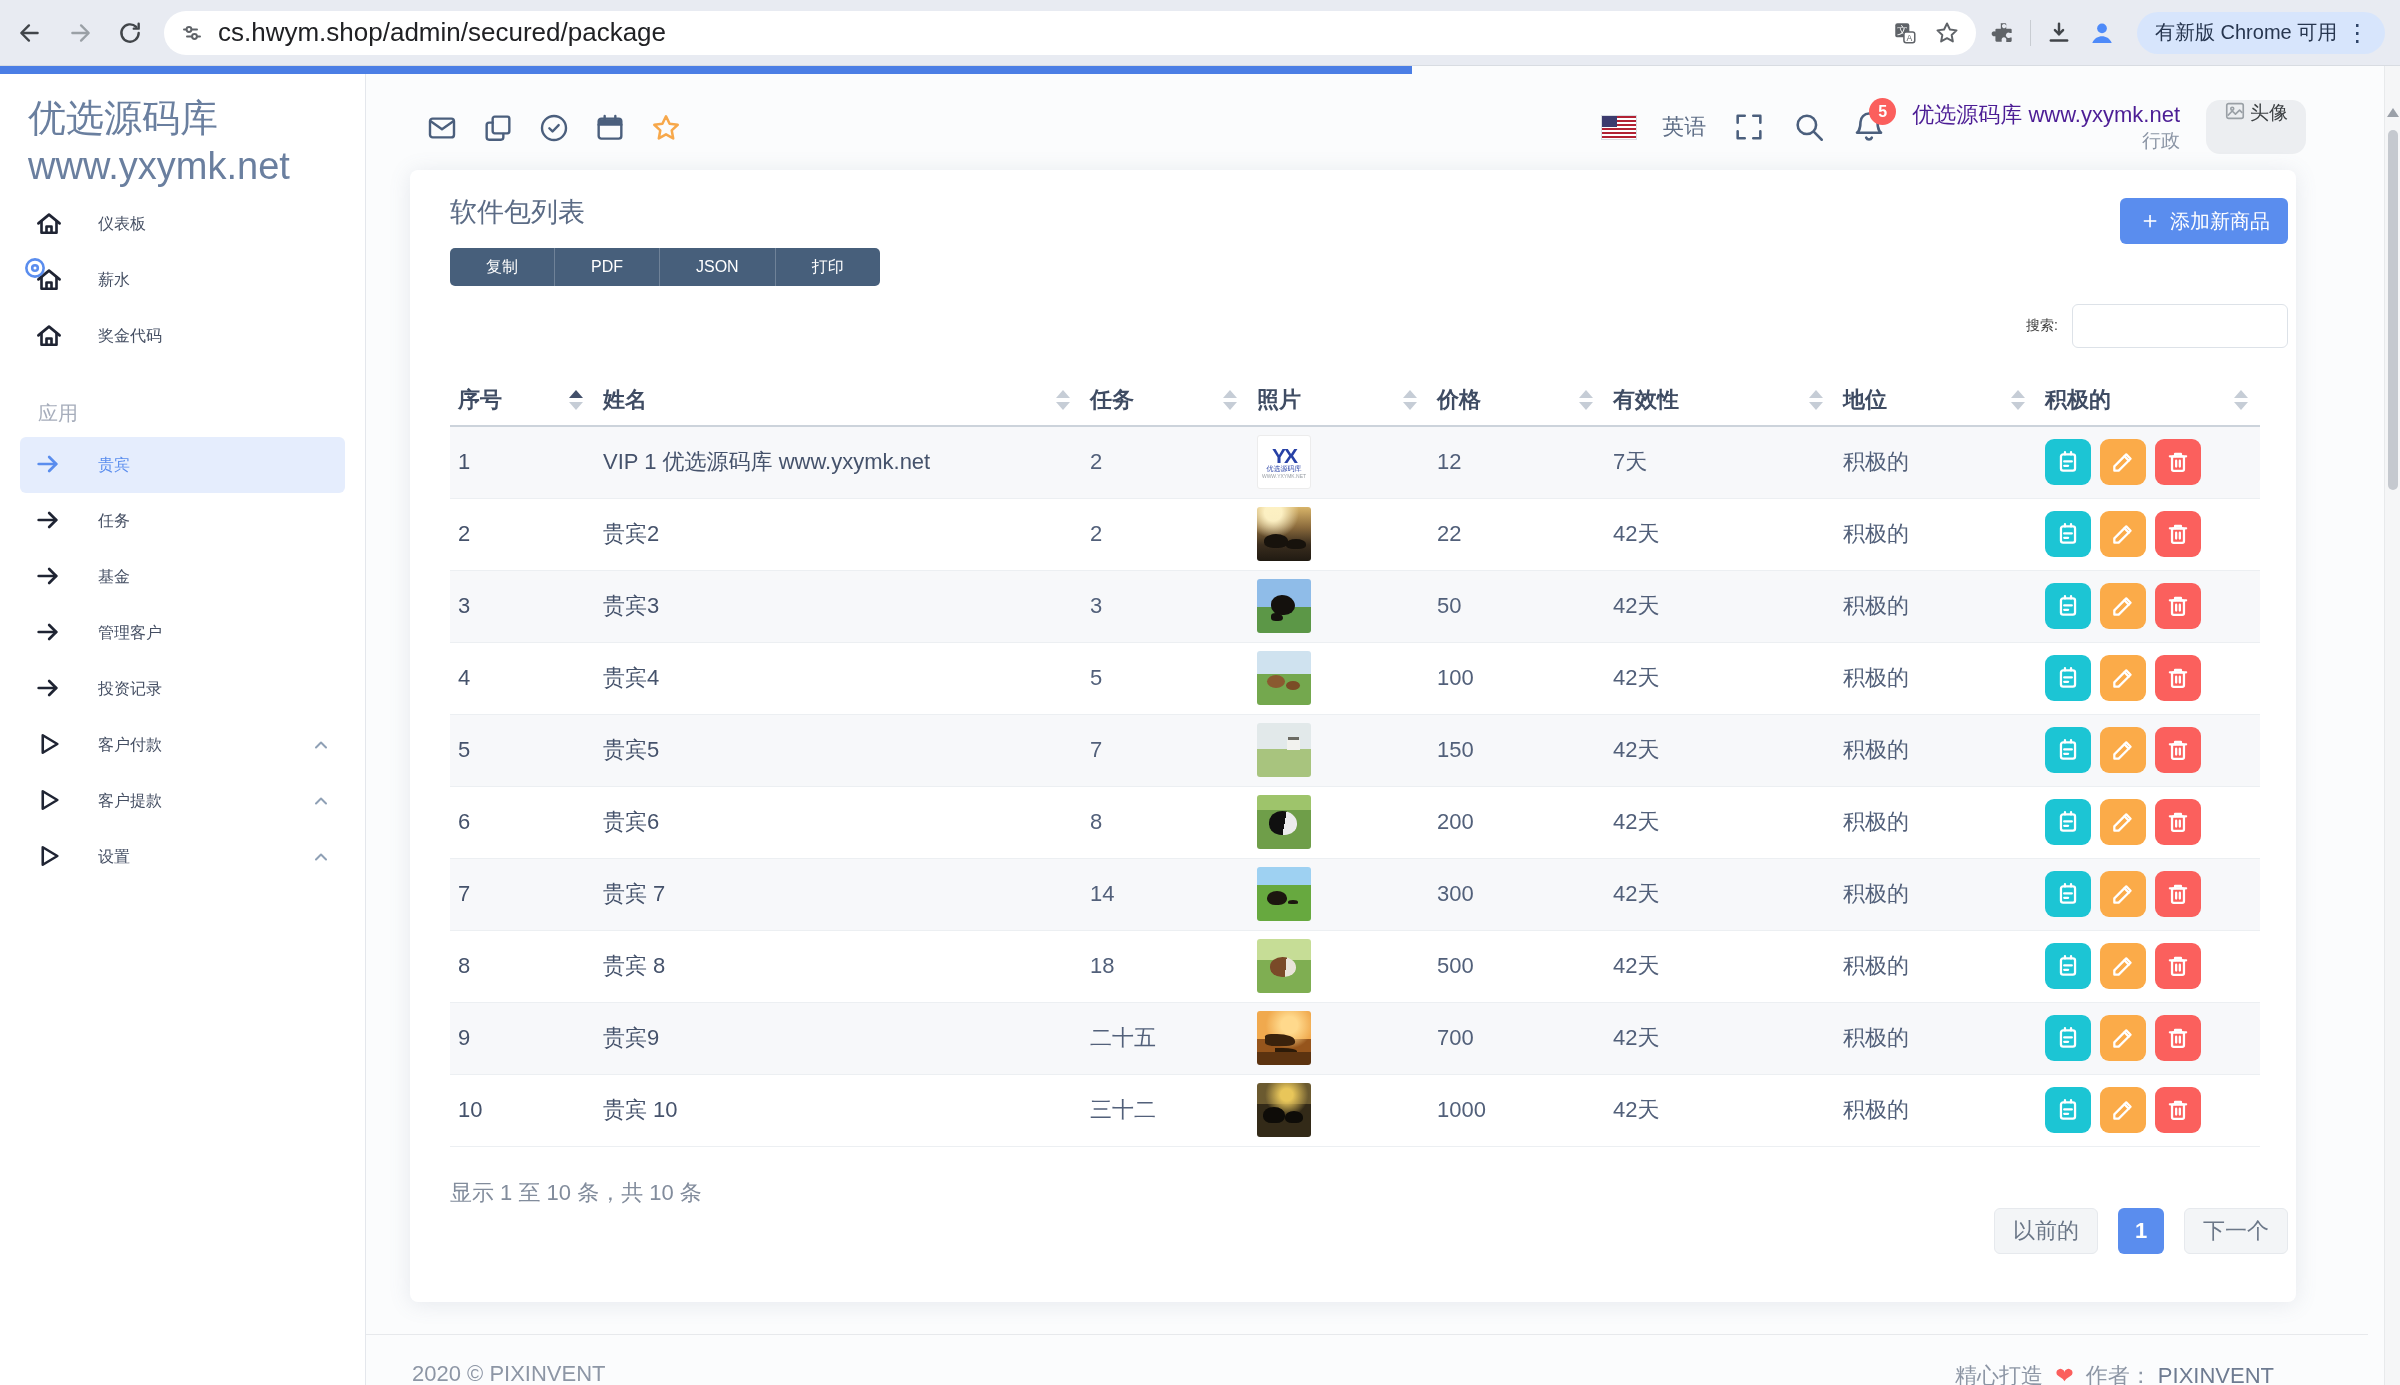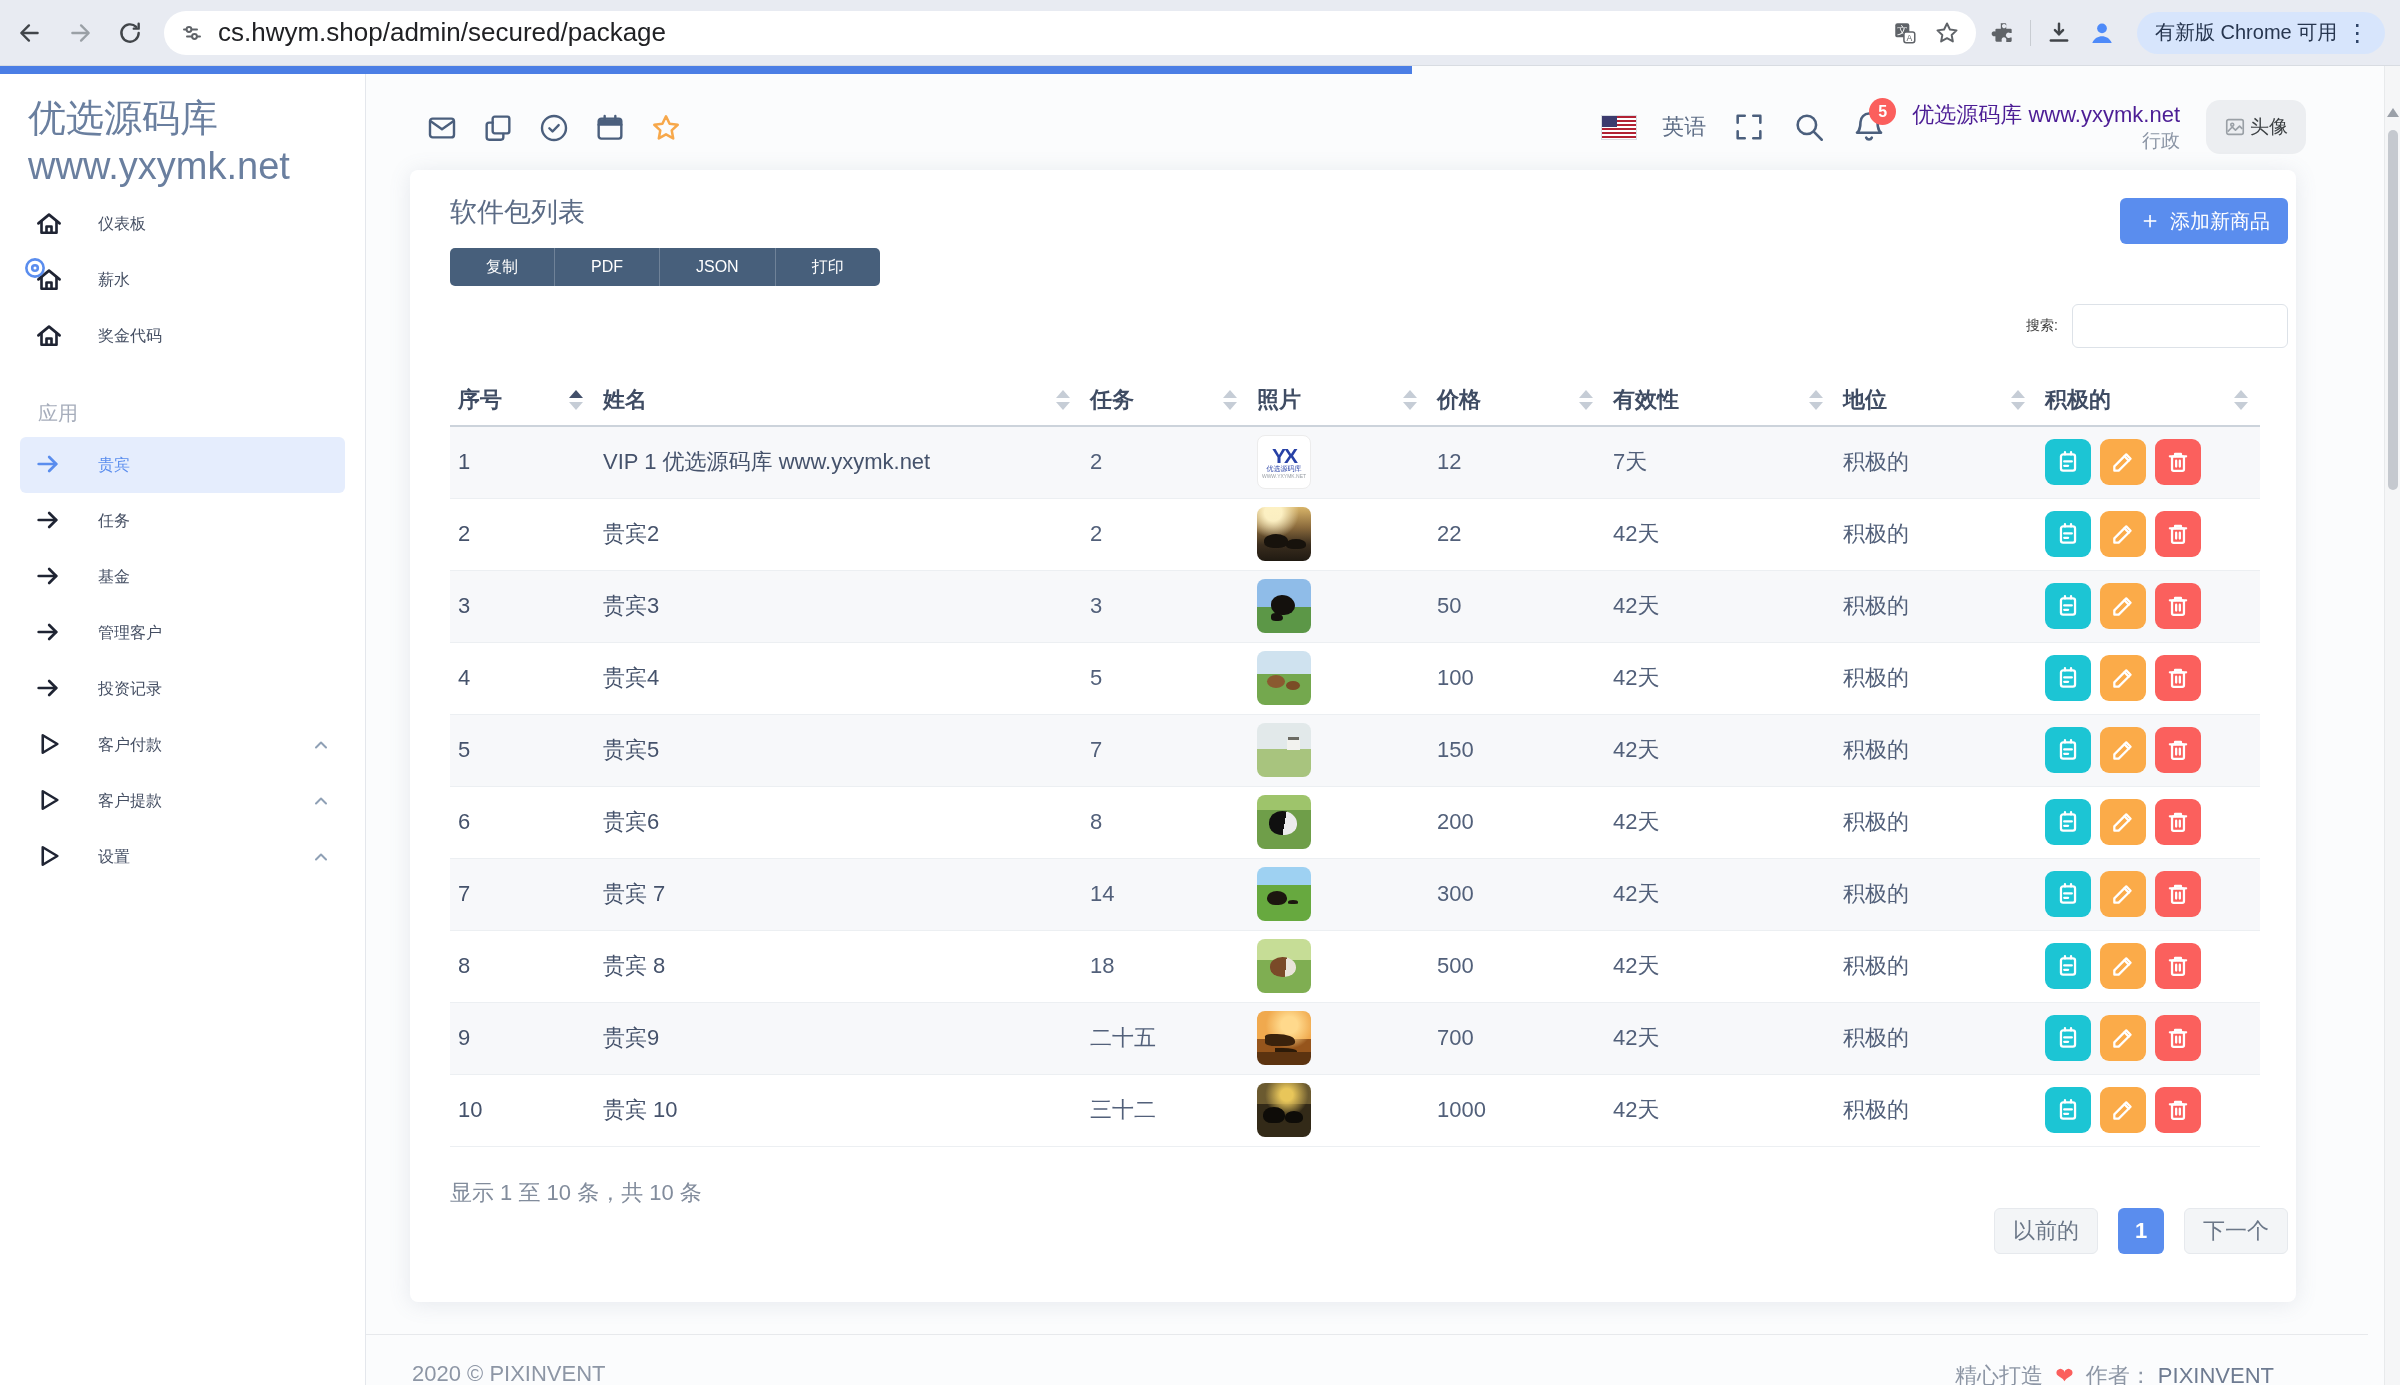--- a/index.html
+++ b/index.html
@@ -43,21 +43,21 @@
   .tb-ic { width:32px; height:32px; color:#4b5f7d; display:flex; }
   .tb-right { position:absolute; right:78px; top:34px; display:flex; align-items:center; gap:26px; }
   .flag { width:34px; height:23px; position:relative; background:repeating-linear-gradient(180deg,#b22234 0 2px,#ffffff 2px 4px); box-shadow:0 0 0 1px #d9dde2; }
   .flag::after { content:""; position:absolute; left:0; top:0; width:15px; height:11px; background:#3c3b6e; }
   .lang { font-size:22px; color:#5f6e87; }
   .bell-wrap { position:relative; width:34px; height:34px; color:#4b5f7d; }
   .badge { position:absolute; top:-12px; right:-10px; min-width:27px; height:27px; border-radius:50%; background:#fb5f5d; color:#fff; font-size:16px; display:flex; align-items:center; justify-content:center; font-weight:bold; }
   .user-block { text-align:right; line-height:1.25; }
   .user-name { font-size:22px; color:#4c1d95; }
   .user-role { font-size:19px; color:#8b95a5; }
-  .avatar { width:100px; height:54px; border-radius:14px; background:#eceef1; display:flex; align-items:center; justify-content:center; gap:4px; color:#3c4043; font-size:19px; overflow:hidden; }
+  .avatar { width:100px; height:54px; border-radius:14px; background:#eceef1; display:flex; justify-content:center; gap:4px; color:#3c4043; font-size:19px; overflow:hidden; }
 
   
   .card { position:absolute; left:44px; top:104px; width:1886px; height:1132px; background:#fff; border-radius:8px; box-shadow:0 2px 22px rgba(96,114,140,.14); }
   .card-title { position:absolute; left:40px; top:24px; font-size:27px; color:#5b6b85; }
   .export-group { position:absolute; left:40px; top:78px; display:flex; height:38px; border-radius:5px; overflow:hidden; }
   .seg { background:#475f7b; color:#fff; font-size:16px; display:flex; align-items:center; justify-content:center; padding:0 36px; border:none; }
   .seg + .seg { border-left:1px solid rgba(255,255,255,.22); }
   .add-btn { position:absolute; right:8px; top:28px; width:168px; height:46px; background:#5a8dee; border:none; border-radius:6px; color:#fff; font-size:20px; display:flex; align-items:center; justify-content:center; gap:8px; }
   .add-btn .plus { font-size:24px; line-height:1; margin-top:-2px; }
   .search-row { position:absolute; right:8px; top:134px; display:flex; align-items:center; gap:14px; }
@@ -70,21 +70,21 @@
   col.c5{width:176px} col.c6{width:230px} col.c7{width:202px} col.c8{width:223px}
   th { position:relative; text-align:left; font-size:22px; font-weight:700; color:#3f4c63; height:52px; padding:0 36px 0 8px; border-bottom:2px solid #ccd3db; }
   .sort { position:absolute; right:12px; top:50%; margin-top:-11px; width:14px; height:22px; }
   .sort i { position:absolute; left:0; width:0; height:0; border-left:7px solid transparent; border-right:7px solid transparent; }
   .sort .up { top:1px; border-bottom:8px solid #c6cdd6; }
   .sort .dn { bottom:1px; border-top:8px solid #c6cdd6; }
   th.sorted-asc .sort .up { border-bottom-color:#43506a; }
   td { font-size:22px; color:#52607a; height:72px; padding:0 8px; border-bottom:1px solid #eceff2; vertical-align:middle; }
   tbody tr:nth-child(odd) { background:#f7f8fa; }
   td.c-id, td.c-name { color:#45526b; }
-  .photo { width:54px; height:54px; border-radius:8px; position:relative; overflow:hidden; }
+  .photo { width:54px; height:54px; border-radius:3px; position:relative; overflow:hidden; }
   .ph-logo { background:#fff; border:1px solid #ececec; display:flex; flex-direction:column; align-items:center; justify-content:center; }
   .lg-mark { font-weight:800; color:#2741a6; font-size:21px; line-height:19px; letter-spacing:-2px; }
   .lg-l1 { font-size:7px; color:#2741a6; line-height:8px; }
   .lg-l2 { font-size:5px; color:#9aa0a6; line-height:6px; }
   .photo::after { content:""; position:absolute; }
   .ph-logo::after { display:none; }
   .ph-sunset-cows { background:radial-gradient(circle at 30% 10%,rgba(255,244,200,.95) 0 14%,transparent 42%),linear-gradient(180deg,#d8b469 0%,#8a6a3c 38%,#3a2d1e 70%,#201a12 100%); }
   .ph-sunset-cows::after { left:7px; top:27px; width:24px; height:14px; background:#17120c; border-radius:50% 50% 40% 40%; box-shadow:20px 3px 0 -2px #17120c; }
   .ph-cow-sky { background:linear-gradient(180deg,#8fbce8 0 52%,#5c9747 52% 100%); }
   .ph-cow-sky::after { left:14px; top:16px; width:24px; height:20px; background:#14110d; border-radius:45% 55% 45% 45%; box-shadow:-6px 12px 0 -6px #14110d; }

